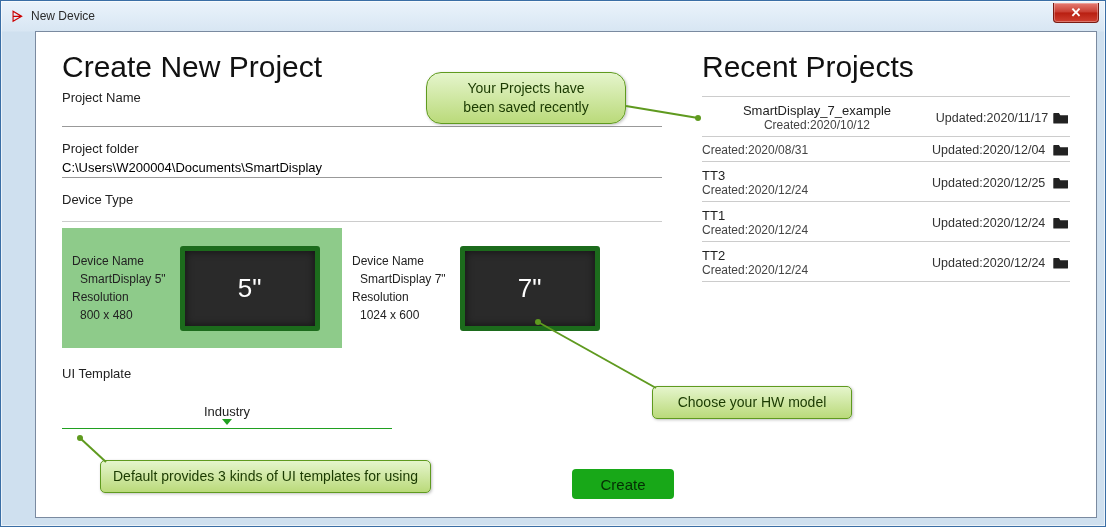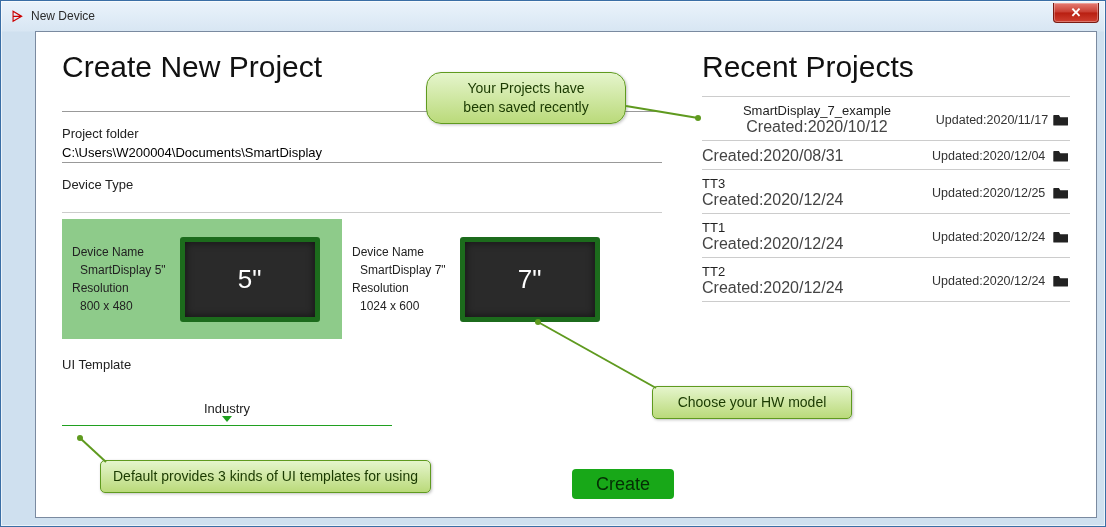--- a/index.html
+++ b/index.html
@@ -70,21 +70,21 @@
     border:none; border-bottom:1px solid #999;
     font-size:13px; padding:4px 0 2px 0;
     outline:none; background:transparent;
     height:22px;
   }
   .spacer10 { height:10px; }
 
   .section-label {
     font-size:13px; color:#222;
     border-bottom:1px solid #ccc;
-    padding-bottom:20px; margin-top:14px; margin-bottom:6px;
+    padding-bottom:14px; margin-top:14px; margin-bottom:6px;
   }
 
   
   .device-row { display:flex; }
   .device-card {
     background:#fff;
     padding:8px 10px;
     display:flex; gap:14px;
     align-items:center;
     width:280px; height:120px;
@@ -121,37 +121,37 @@
     border-right:5px solid transparent;
     border-top:6px solid #20a020;
   }
 
   
   .create-btn {
     position:absolute; left:510px; bottom:18px;
     width:102px; height:30px;
     background:#18a818;
     border:none; border-radius:4px;
-    color:#052d05; font-size:18px;
+    color:#052d05; font-size:15px;
     cursor:pointer;
   }
 
   
   .recent-list { margin-top:12px; }
   .recent-item {
     border-bottom:1px solid #ccc;
     padding:6px 0 4px 0;
     display:flex; align-items:center;
     font-size:12.5px; color:#333;
     cursor:pointer;
   }
   .recent-item:first-child { border-top:1px solid #ccc;text-align:center; }
   .recent-info { flex:0 0 230px; }
   .recent-name { font-size:13px; color:#222; }
-  .recent-created { font-size:16px; color:#444; }
+  .recent-created { font-size:12px; color:#444; }
   .recent-updated { flex:1; font-size:12.5px; color:#333; }
   .folder-icon {
     width:18px; height:14px; flex:0 0 18px;
   }
   .folder-icon svg { width:18px; height:14px; display:block; }
 
   
   .callout {
     position:absolute;
     background: linear-gradient(#e5f5cc,#bada7a);
@@ -179,20 +179,21 @@
       <span>✕</span>
     </div>
   </div>
 
   <div class="client">
     <div class="columns">
 
       <div class="left">
         <h1>Create New Project</h1>
 
+        <div class="field-label">Project Name</div>
         <input class="underline-input" value="" style="">
         <div class="spacer10"></div>
 
         <div class="field-label">Project folder</div>
         <input class="underline-input" value="C:\Users\W200004\Documents\SmartDisplay" style="">
 
         <div class="section-label">Device Type</div>
 
         <div class="device-row">
           <div class="device-card selected">

